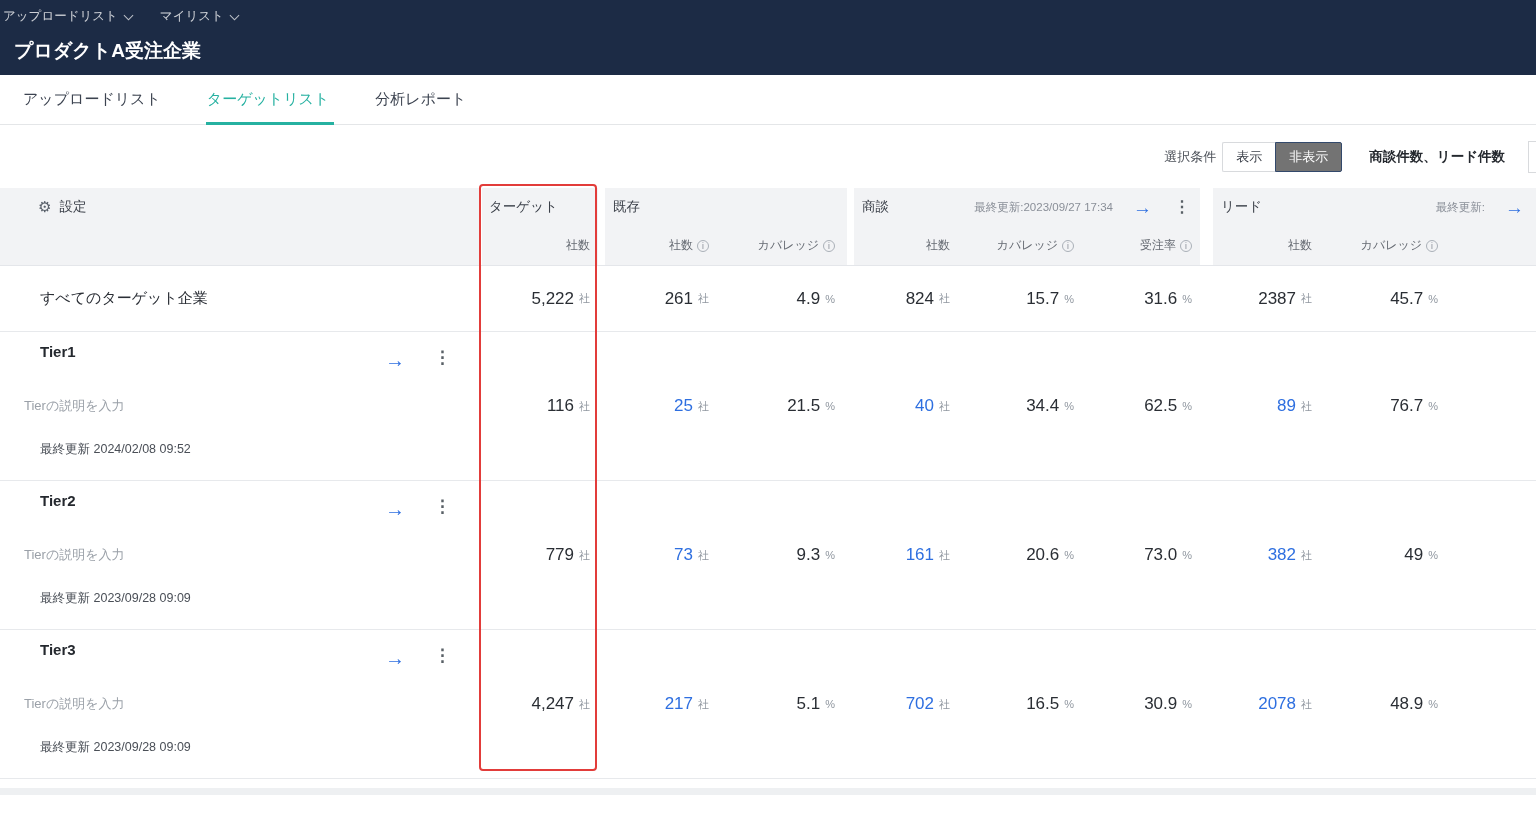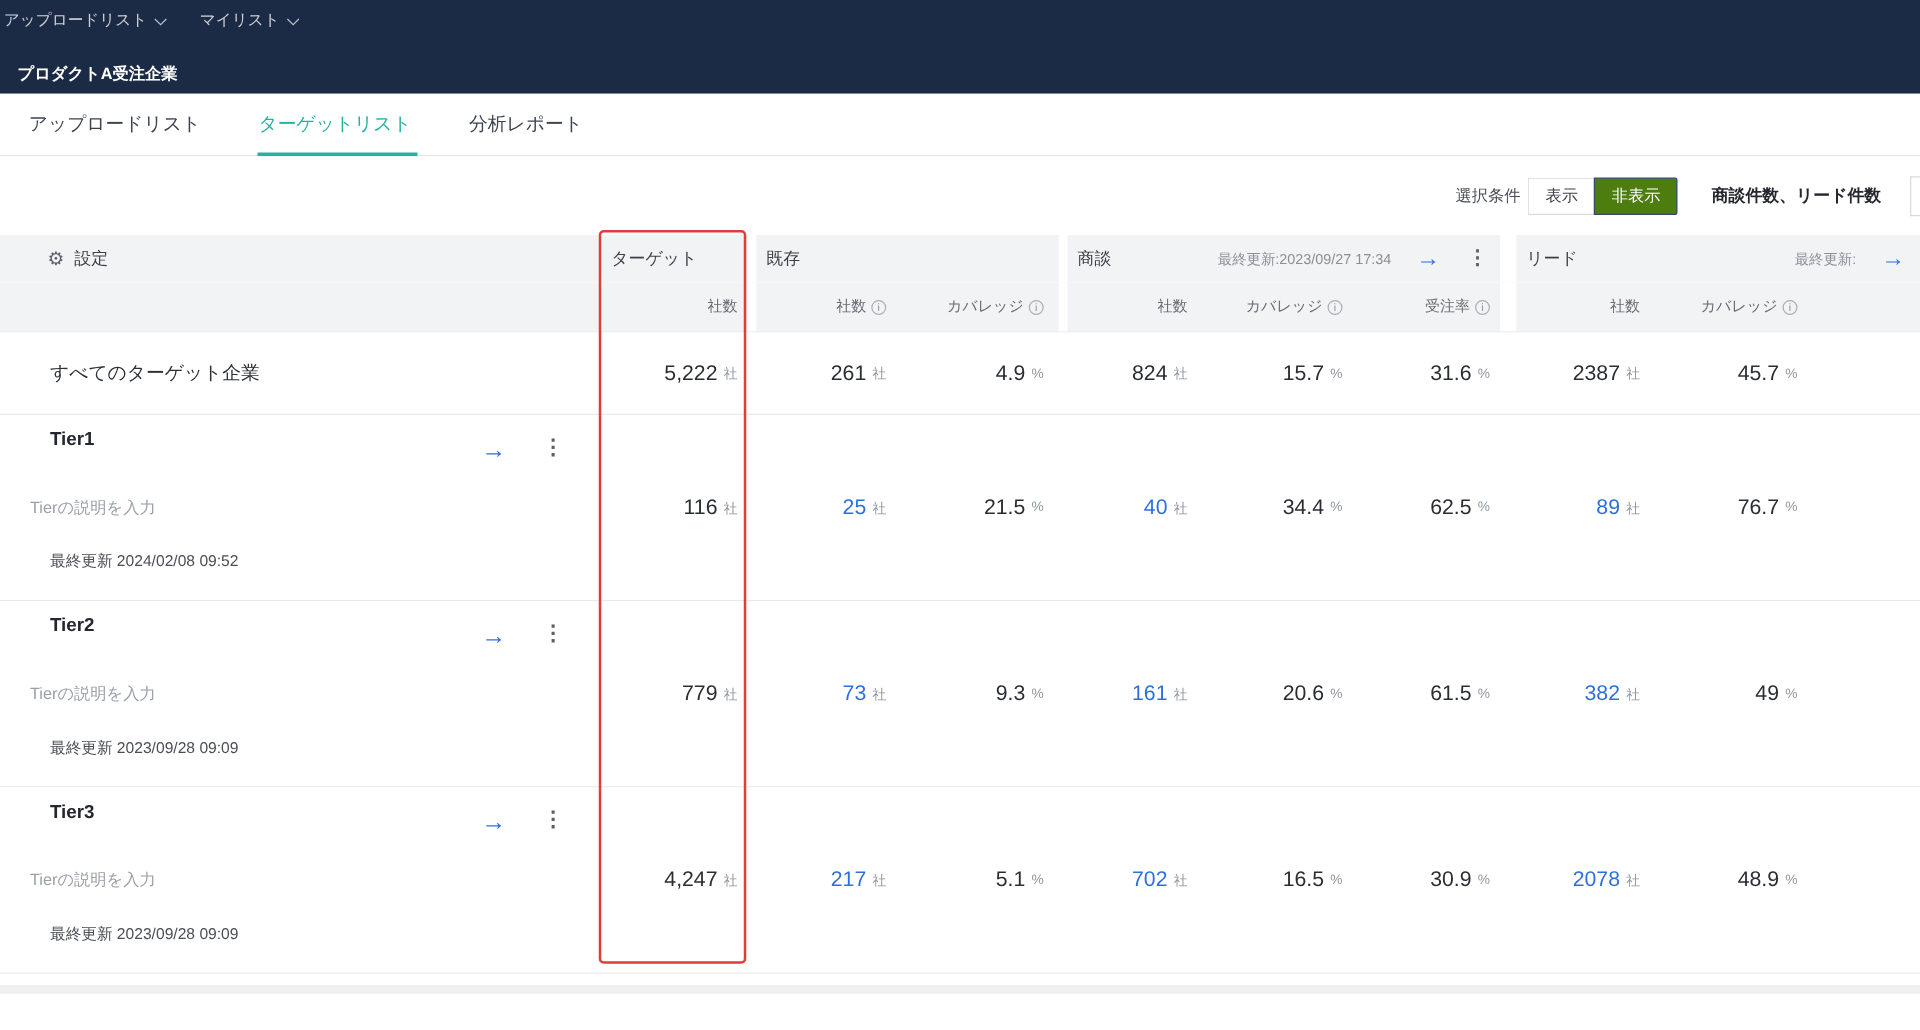--- a/index.html
+++ b/index.html
@@ -10,40 +10,40 @@
   
   .top-header { height:75px; background:#1c2b45; display:flex; align-items:stretch; }
   .logo { width:200px; display:flex; align-items:center; padding-left:10px;
     font-family:"DejaVu Serif", serif; font-size:23px; letter-spacing:2px; color:#fff; }
   .header-main { display:flex; flex-direction:column; padding-top:8px; }
   .header-menus { display:flex; gap:28px; padding-left:3px; }
   .menu-item { display:flex; align-items:center; font-size:12.5px; color:rgba(255,255,255,.78); cursor:pointer; }
   .chev { width:7px; height:7px; border-right:1.5px solid rgba(255,255,255,.7);
     border-bottom:1.5px solid rgba(255,255,255,.7); transform:rotate(45deg);
     display:inline-block; margin-left:7px; margin-bottom:3px; }
-  .page-title { padding-left:14px; margin-top:25px; font-size:13px; font-weight:700; color:#fff; }
+  .page-title { padding-left:14px; margin-top:13px; font-size:19px; font-weight:700; color:#fff; }
 
   
   .tab-bar { height:50px; background:#fff; border-bottom:1px solid #e4e6e8; display:flex; }
   .tab { position:relative; display:flex; align-items:center; padding:0 23px;
     font-size:15px; color:#3c4350; cursor:pointer; }
   .tab.active { color:#26b1a1; }
   .tab.active::after { content:""; position:absolute; left:22px; right:18px; bottom:-1px;
     height:3px; background:#26b1a1; }
 
   
   .toolbar { position:relative; height:63px; display:flex; align-items:center;
     justify-content:flex-end; padding-right:31px; background:#fff; }
   .toolbar-label { font-size:13px; color:#4a4f57; }
   .toolbar-label.strong { font-weight:700; color:#24282e; margin-left:27px; font-size:13.5px; }
   .segmented { display:flex; margin-left:6px; }
   .seg-btn { font-family:inherit; font-size:13px; padding:5px 13px; background:#fff;
     border:1px solid #d8dadd; color:#3a3f48; cursor:pointer; }
   .seg-btn:first-child { border-radius:2px 0 0 2px; border-right:none; }
-  .seg-btn.selected { background:#4d7c0f; border-color:#33496b; color:#fff; border-radius:0 2px 2px 0; }
+  .seg-btn.selected { background:#737373; border-color:#33496b; color:#fff; border-radius:0 2px 2px 0; }
   .partial-btn { position:absolute; left:1528px; top:50%; transform:translateY(-50%);
     width:62px; padding:6px 10px; text-align:left; font-family:inherit; font-size:13px;
     background:#fff; border:1px solid #d8dadd; color:#3a3f48; cursor:pointer; }
 
   
   .row { display:grid; grid-template-columns:480px 118px 249px 353px 336px; }
   .thead { border-bottom:1px solid #e4e6ea; }
   .hdr { background:#f2f3f5; }
   .c-target.hdr { border-left:2px solid #fff; }
   .c-existing.hdr { border-left:7px solid #fff; }
@@ -326,21 +326,21 @@
       <div class="c-deals">
         <div class="sc sc-deal-count">
             <span class="num link">161</span>
             <span class="unit">社</span>
           </div>
         <div class="sc sc-deal-cov">
             <span class="num">20.6</span>
             <span class="unit">%</span>
           </div>
         <div class="sc sc-deal-win">
-            <span class="num">61.5</span>
+            <span class="num">73.0</span>
             <span class="unit">%</span>
           </div>
       </div>
       <div class="c-leads">
         <div class="sc sc-lead-count">
             <span class="num link">382</span>
             <span class="unit">社</span>
           </div>
         <div class="sc sc-lead-cov">
             <span class="num">49</span>

